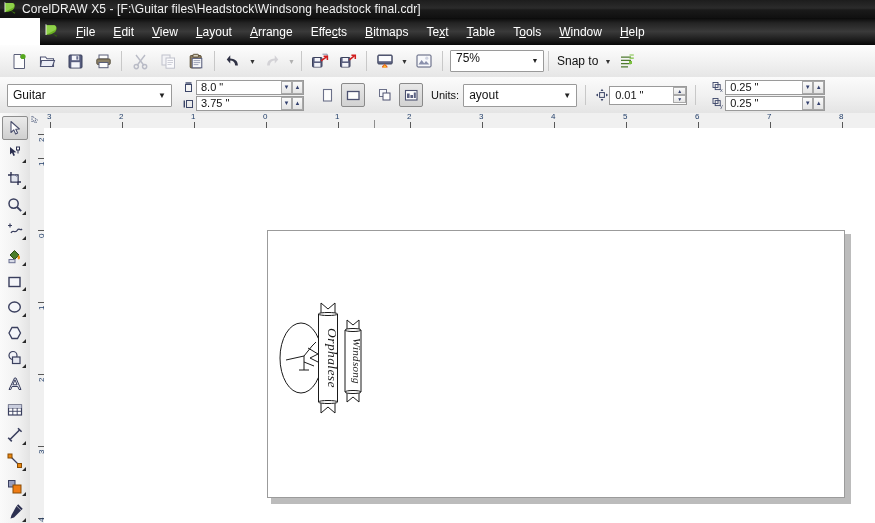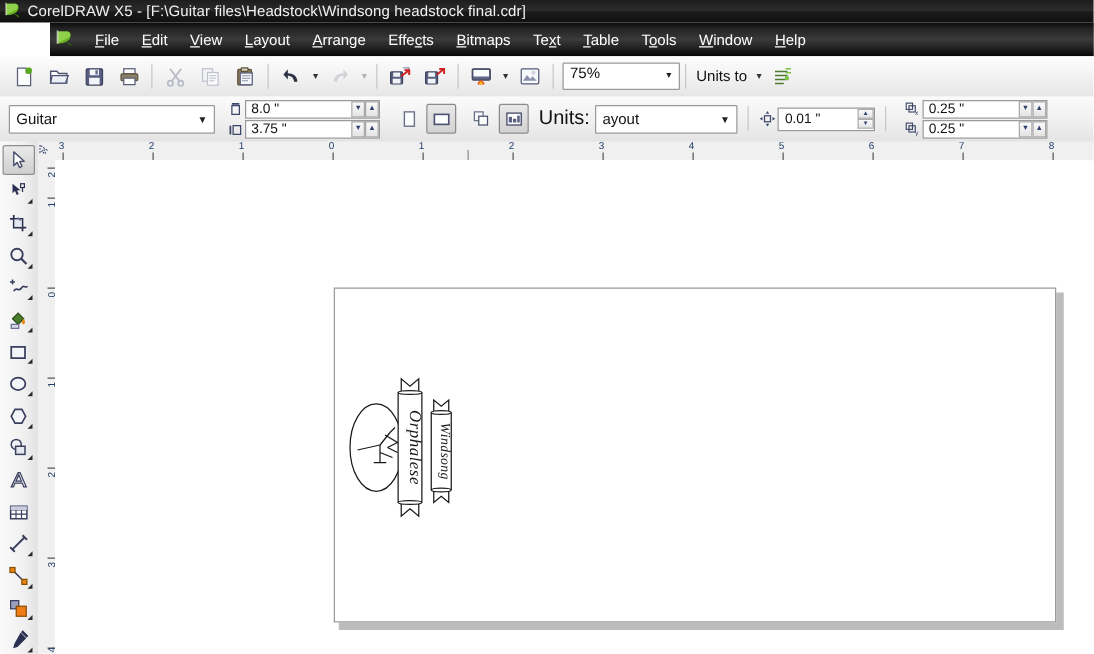--- a/index.html
+++ b/index.html
@@ -87,21 +87,21 @@
     width:11px;height:13px;border:1px solid #a9a9a9;background:linear-gradient(to bottom,#fafafa,#e4e4e4);
     display:flex;align-items:center;justify-content:center;font-size:6px;color:#33406e;box-sizing:border-box;
   }
   .orient-btn{
     width:22px;height:22px;border:1px solid transparent;display:flex;align-items:center;
     justify-content:center;margin-left:2px;border-radius:2px;
   }
   .orient-btn.active{
     border:1px solid #8a8a8a;background:linear-gradient(to bottom,#e8e8e8,#d2d2d2);
   }
-  .units-lbl{font-size:16px;color:#111;margin-left:8px;margin-right:4px;}
+  .units-lbl{font-size:11px;color:#111;margin-left:8px;margin-right:4px;}
   .units-combo{
     width:112px;height:21px;border:1px solid #9a9a9a;background:#fff;
     display:flex;align-items:center;border-radius:1px;
   }
   .units-combo .val{flex:1;padding-left:5px;font-size:12px;color:#111;}
   .units-combo .dd{width:18px;display:flex;align-items:center;justify-content:center;font-size:8px;color:#222;}
 
   .nudge-spin{
     width:78px;height:19px;border:1px solid #9a9a9a;background:#fff;display:flex;align-items:center;
     box-sizing:border-box;
@@ -325,21 +325,21 @@
 
     <div class="tb-sep"></div>
 
     <div class="zoom-combo">
       <span class="val">75%</span>
       <span class="dd">▼</span>
     </div>
 
     <div class="tb-sep"></div>
 
-    <span class="snapto">Units to</span>
+    <span class="snapto">Snap to</span>
     <div class="tb-arrow">▼</div>
 
     <div class="tb-btn">
       <svg width="17" height="17" viewBox="0 0 17 17">
         <path d="M2 4.2 H12 M2 7.4 H12 M2 10.6 H12 M2 13.8 H9" stroke="#4e7a2e" stroke-width="1.2"></path>
         <path d="M10.5 2 L14.8 2 M10.5 5.2 L14.8 5.2" stroke="#7cc13f" stroke-width="1.2"></path>
         <rect x="10" y="8" width="3" height="3" fill="#7cc13f"></rect>
       </svg>
     </div>
   </div>

